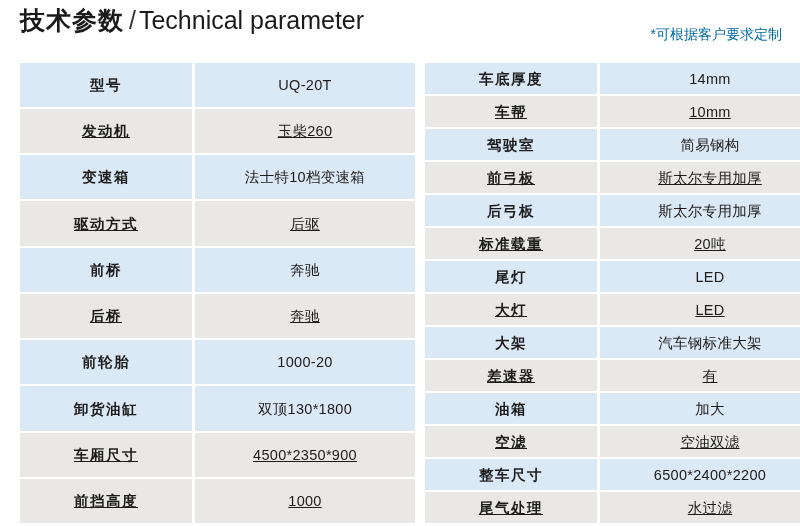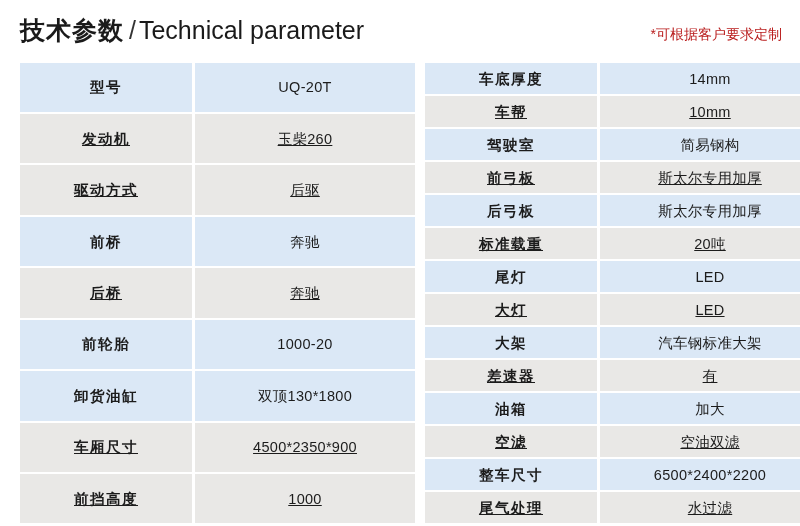--- a/index.html
+++ b/index.html
@@ -26,21 +26,21 @@
   .header {
     position: absolute;
     left: 0;
     top: 0;
     width: 800px;
     height: 60px;
   }
   .title {
     position: absolute;
     left: 20px;
-    top: 14px;
+    top: 4px;
     font-size: 25px;
     line-height: 32px;
     white-space: nowrap;
     color: #1a1a1a;
   }
   .title .cn {
     font-weight: bold;
     letter-spacing: 1px;
   }
   .title .slash {
@@ -52,21 +52,21 @@
     font-weight: normal;
     letter-spacing: 0px;
   }
   .note {
     position: absolute;
     right: 18px;
     top: 25px;
     font-size: 14px;
     line-height: 18px;
     white-space: nowrap;
-    color: #b91c1c;
+    color: #0369a1;
     font-weight: normal;
   }
 
   
   .tables {
     position: absolute;
     left: 20px;
     top: 63px;
     width: 762px;
     display: flex;
@@ -122,20 +122,24 @@
     <table class="spec-table">
       <tbody>
           <tr class="odd">
             <td class="k">型号</td>
             <td class="v">UQ-20T</td>
           </tr>
           <tr class="even">
             <td class="k">发动机</td>
             <td class="v">玉柴260</td>
           </tr>
+          <tr class="odd">
+            <td class="k">变速箱</td>
+            <td class="v">法士特10档变速箱</td>
+          </tr>
           <tr class="even">
             <td class="k">驱动方式</td>
             <td class="v">后驱</td>
           </tr>
           <tr class="odd">
             <td class="k">前桥</td>
             <td class="v">奔驰</td>
           </tr>
           <tr class="even">
             <td class="k">后桥</td>

